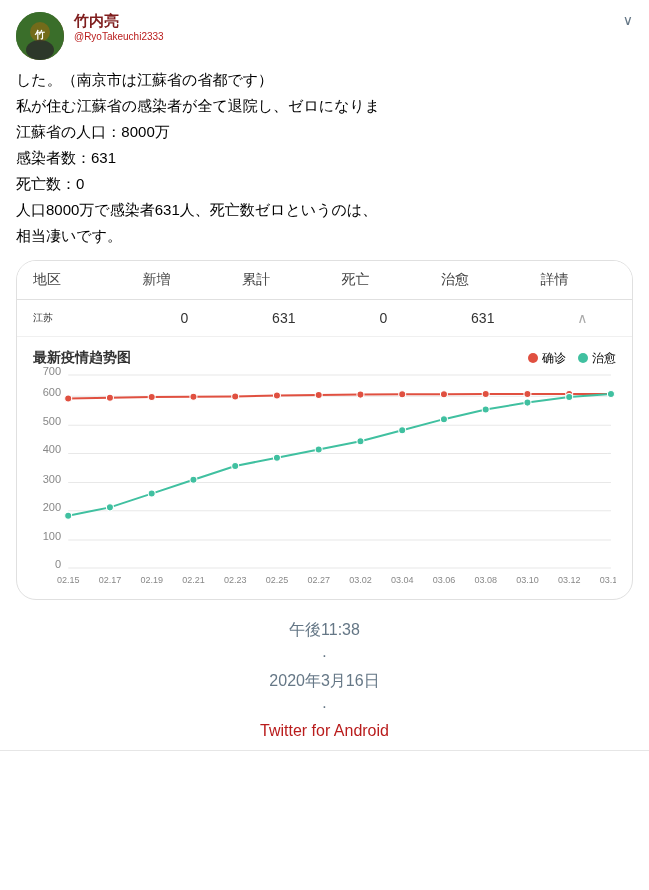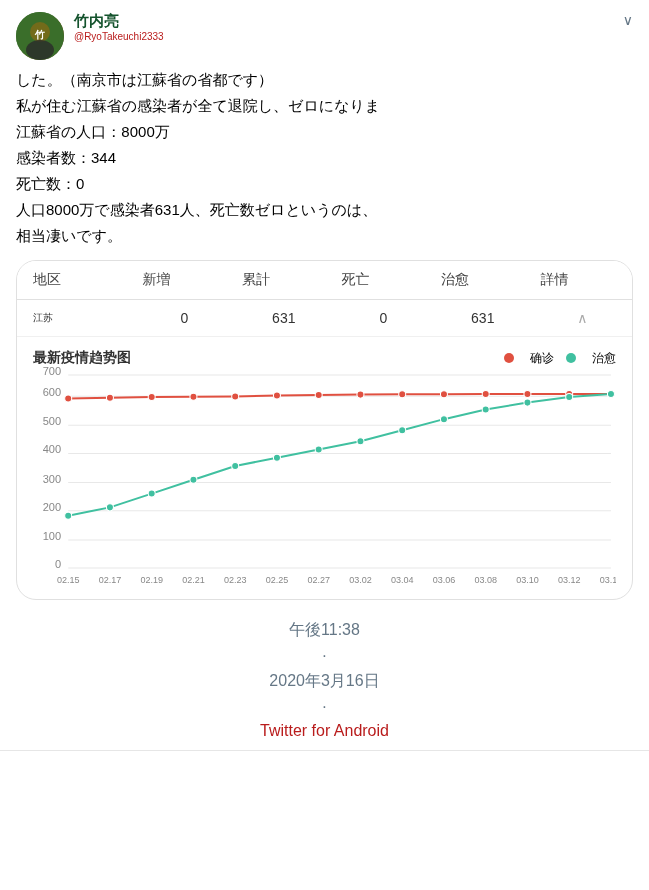--- a/index.html
+++ b/index.html
@@ -38,21 +38,21 @@
       justify-content: center;
     }
     .user-info {
       display: flex;
       flex-direction: column;
       flex: 1;
     }
     .user-name {
       font-weight: bold;
       font-size: 15px;
-      color: #14532d;
+      color: #7f1d1d;
     }
     .user-handle {
       font-size: 10px;
       color: #b91c1c;
     }
     .chevron-down {
       color: #657786;
       font-size: 14px;
       margin-left: auto;
     }
@@ -132,21 +132,21 @@
     .legend {
       display: flex;
       gap: 12px;
       margin-left: auto;
       font-size: 12px;
       align-items: center;
     }
     .legend-item {
       display: flex;
       align-items: center;
-      gap: 16px;
+      gap: 4px;
     }
     .legend-dot {
       width: 10px;
       height: 10px;
       border-radius: 50%;
     }
     .chart-svg-container {
       width: 100%;
     }
     
@@ -186,21 +186,21 @@
       <span class="user-name">竹内亮</span>
       <span class="user-handle">@RyoTakeuchi2333</span>
     </div>
     <span class="chevron-down">∨</span>
   </div>
 
   <div class="tweet-body">
     <p>した。（南京市は江蘇省の省都です）</p>
     <p>私が住む江蘇省の感染者が全て退院し、ゼロになりま</p>
     <p>江蘇省の人口：8000万</p>
-    <p>感染者数：344</p>
+    <p>感染者数：631</p>
     <p>死亡数：0</p>
     <p>人口8000万で感染者631人、死亡数ゼロというのは、</p>
     <p>相当凄いです。</p>
   </div>
 
   <div class="card">
     <table class="data-table">
       <thead>
         <tr>
           <th>地区</th>

